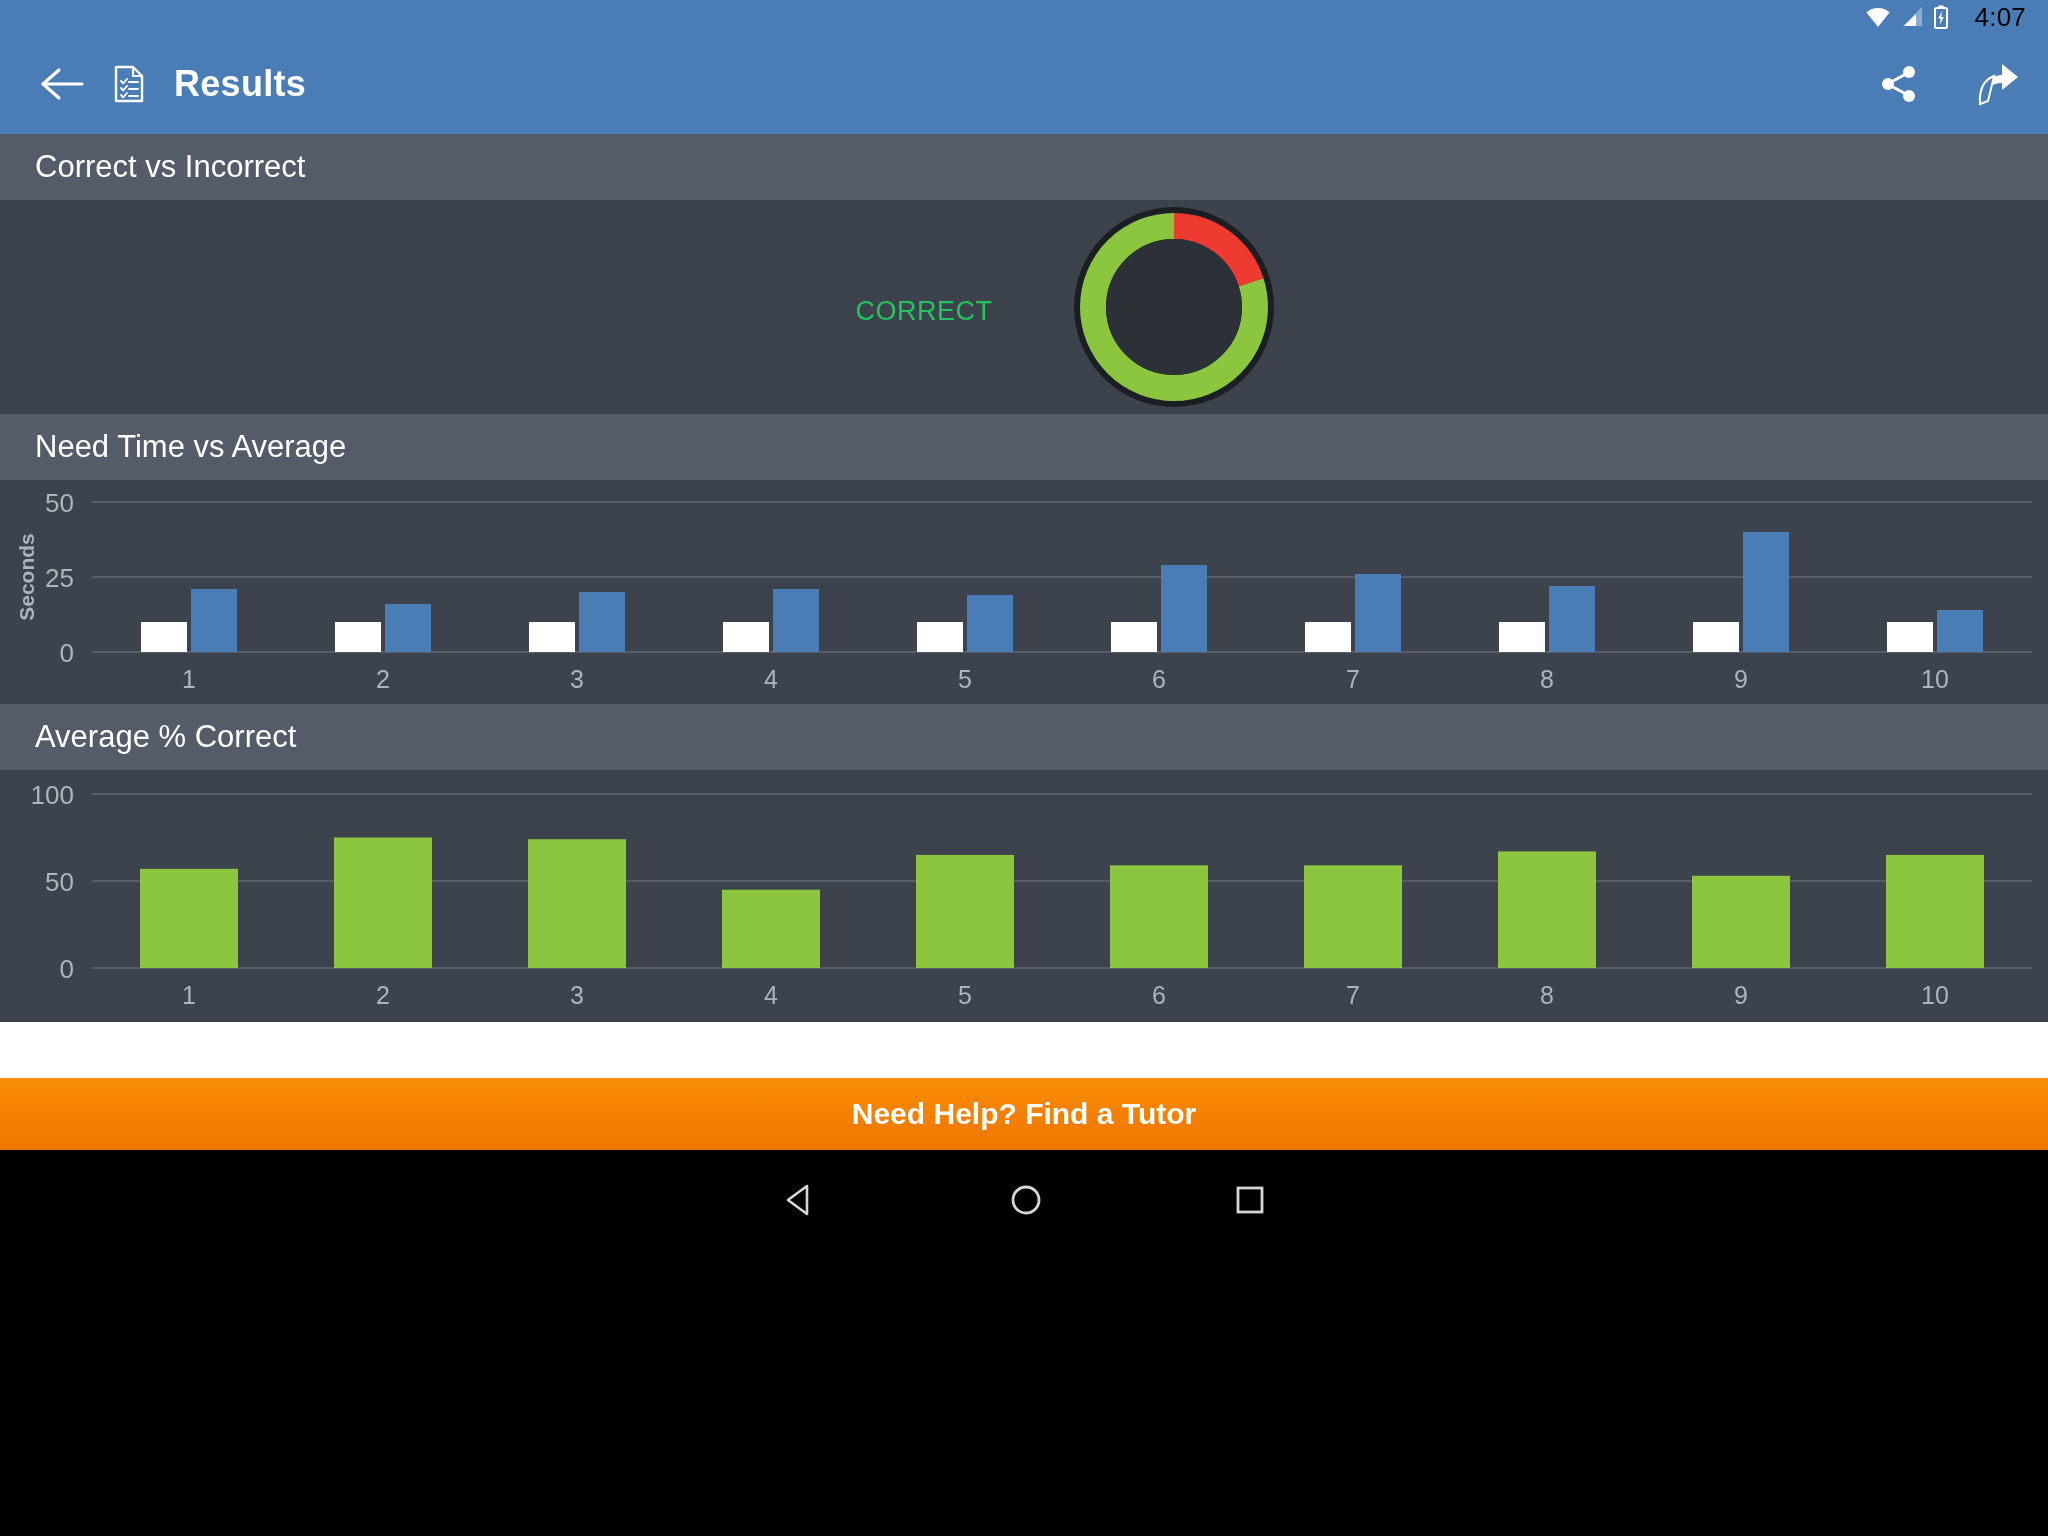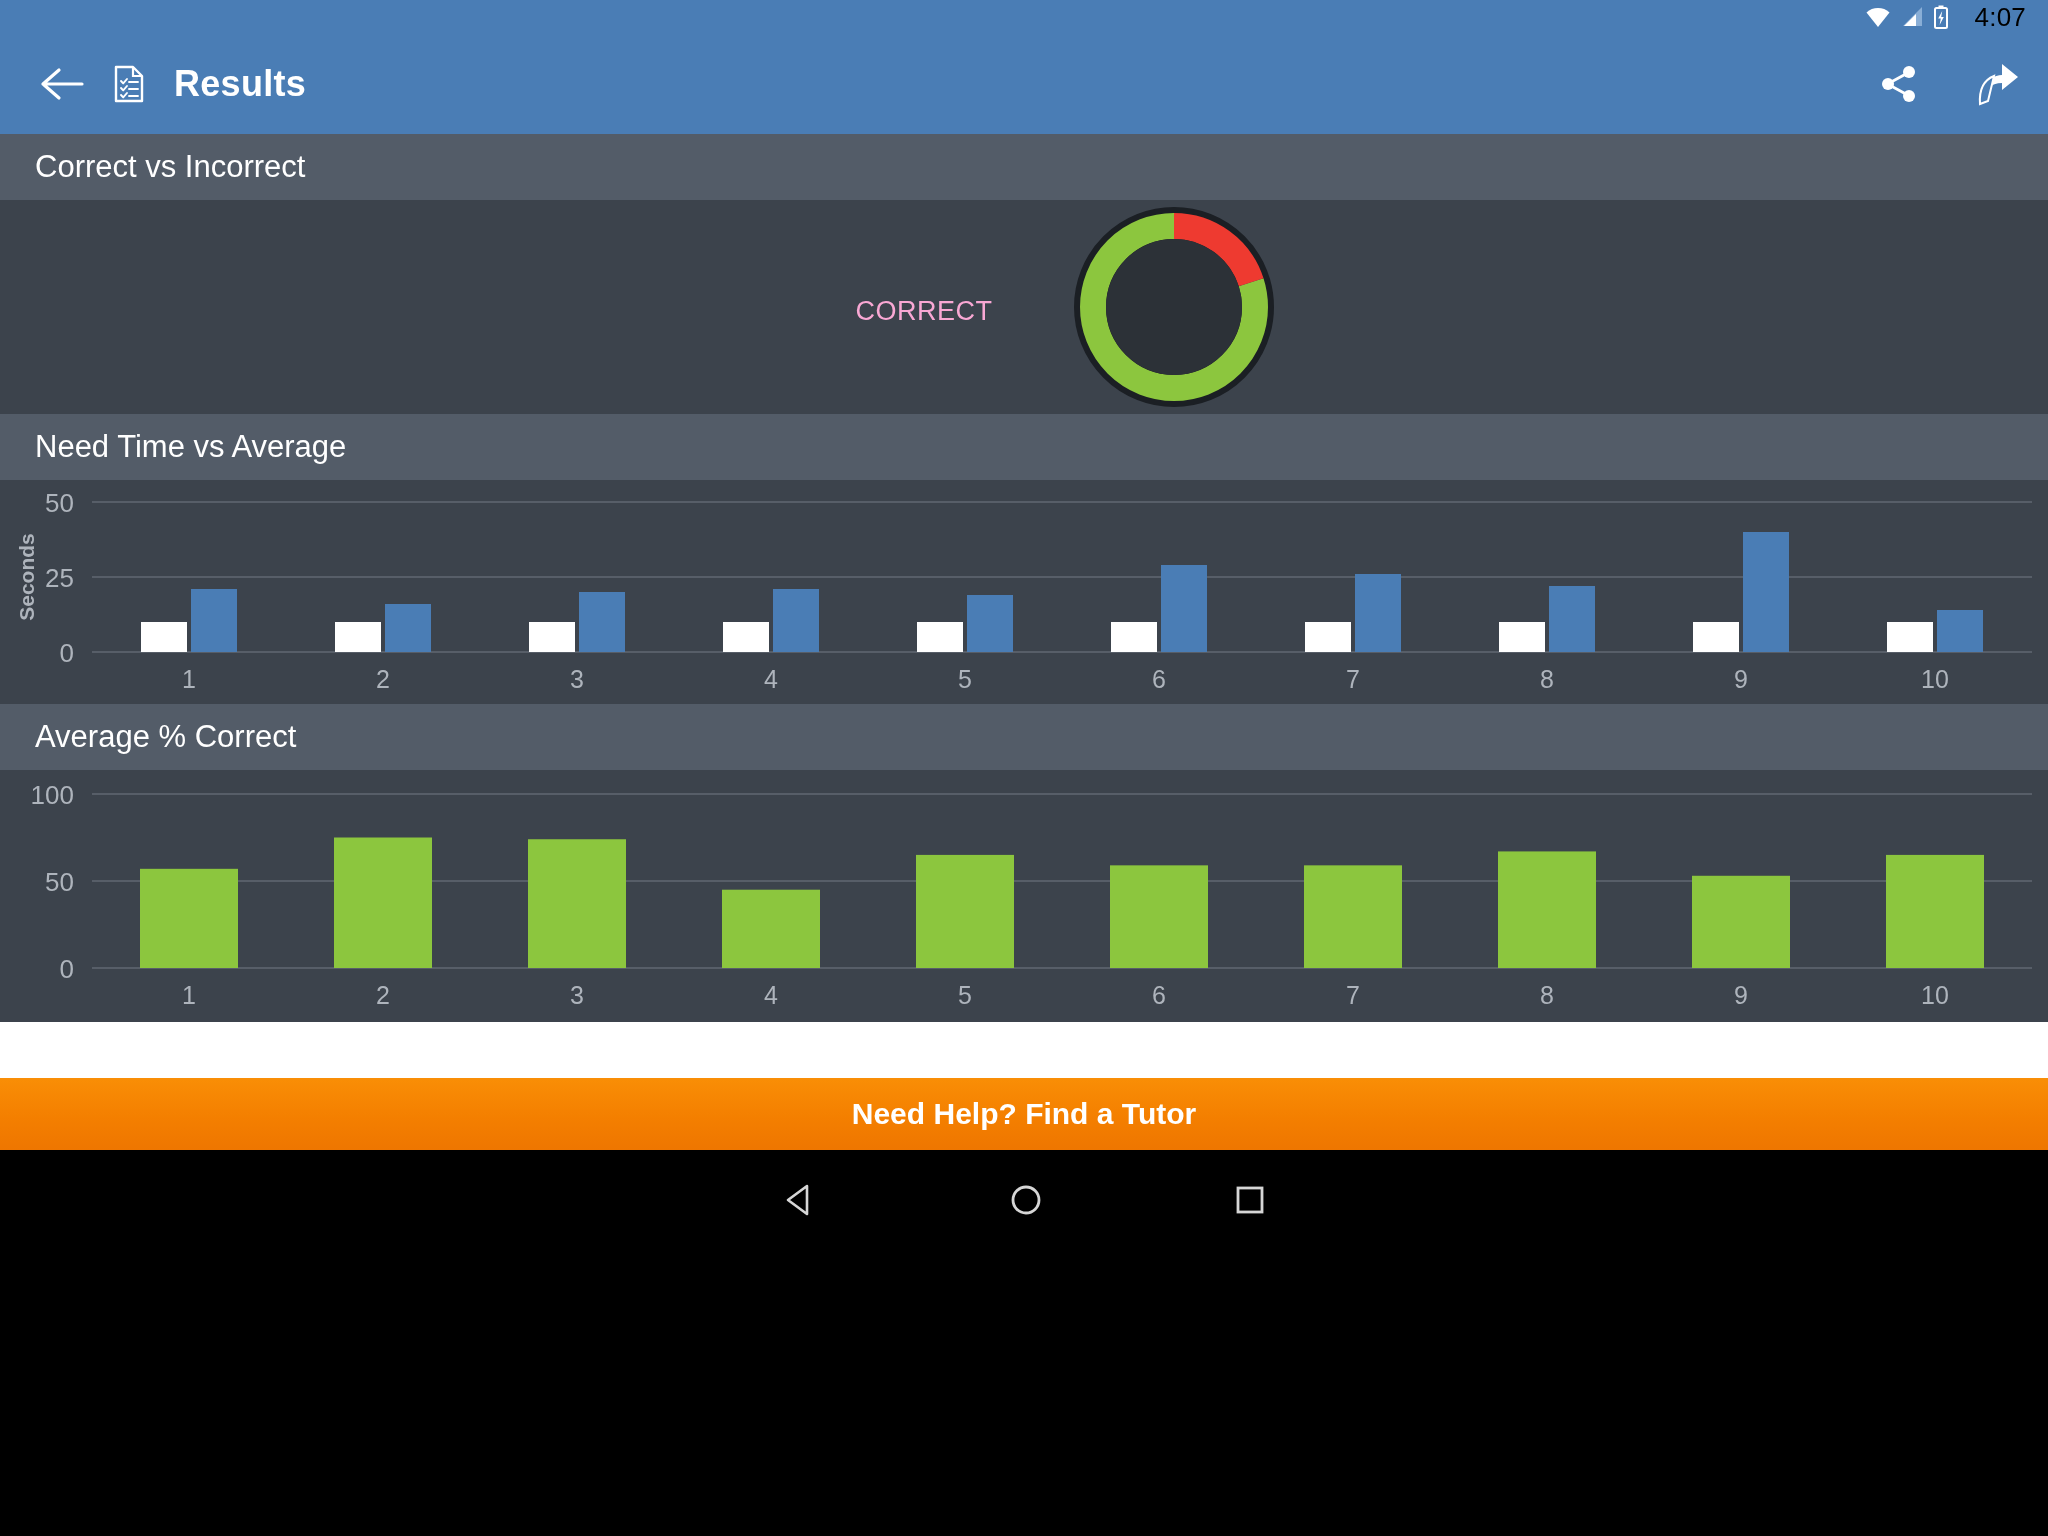--- a/index.html
+++ b/index.html
@@ -124,21 +124,21 @@
     </div>
   </div>
 </div>
 
 <div class="sec-head">
   <span class="sec-head-title">Correct vs Incorrect</span>
 </div>
 
 <div class="donut-panel">
   <div class="donut-side">
-    <div class="donut-lbl" style="color:#f9a8d4">CORRECT</div>
+    <div class="donut-lbl" style="color:#22c55e">CORRECT</div>
   </div>
 
   <div class="donut-wrap">
     <svg width="200" height="200" viewBox="0 0 200 200" class="chart-svg">
 
       <circle cx="100" cy="100" r="96" fill="none" stroke="#1B1F24" stroke-width="8"></circle>
       <circle cx="100" cy="100" r="66" fill="none" stroke="#1B1F24" stroke-width="8"></circle>
 
       <circle cx="100" cy="100" r="81" fill="none" stroke="#8CC63E" stroke-width="26" stroke-dasharray="407.2 101.8" transform="rotate(-90 100 100)" stroke-dashoffset="407.2"></circle>
 

